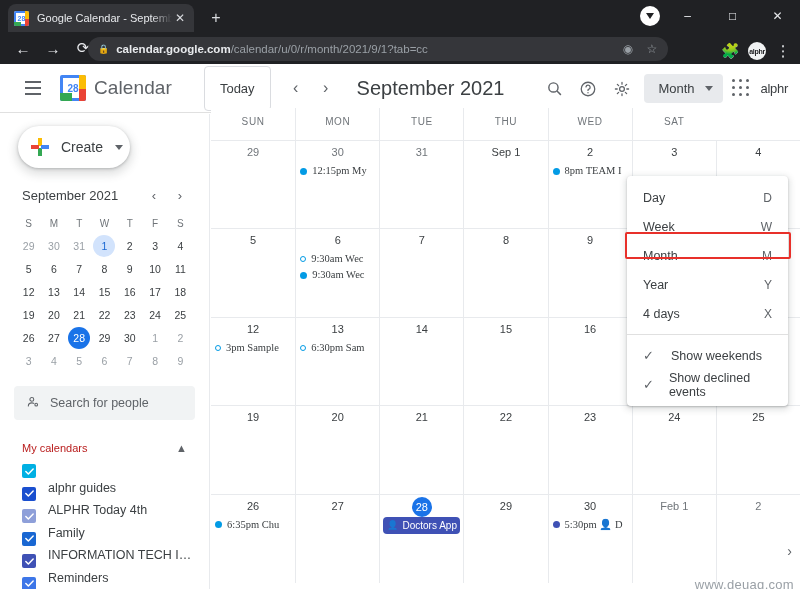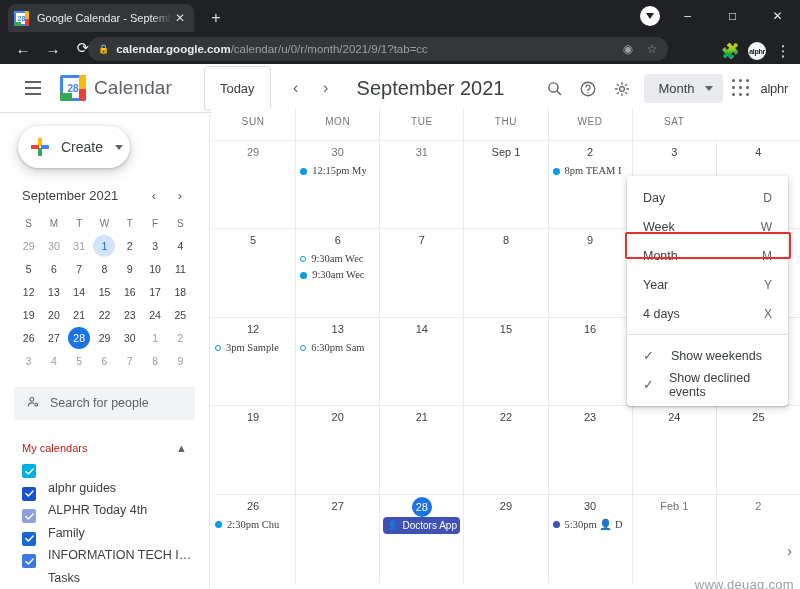--- a/index.html
+++ b/index.html
@@ -430,20 +430,28 @@
             </div>
             <div class="cal-item">
               <span class="cb" style="background:#1967d2">
                 <svg viewBox="0 0 24 24" fill="none" stroke="#fff" stroke-width="3.2" stroke-linecap="round" stroke-linejoin="round">
                   <polyline points="4,12 9.5,17.5 20,6.5"></polyline>
                 </svg>
               </span>
               <span class="cal-name">INFORMATION TECH IV- C...</span>
             </div>
             <div class="cal-item">
+              <span class="cb" style="background:#3f51b5">
+                <svg viewBox="0 0 24 24" fill="none" stroke="#fff" stroke-width="3.2" stroke-linecap="round" stroke-linejoin="round">
+                  <polyline points="4,12 9.5,17.5 20,6.5"></polyline>
+                </svg>
+              </span>
+              <span class="cal-name">Reminders</span>
+            </div>
+            <div class="cal-item">
               <span class="cb" style="background:#3d76e8">
                 <svg viewBox="0 0 24 24" fill="none" stroke="#fff" stroke-width="3.2" stroke-linecap="round" stroke-linejoin="round">
                   <polyline points="4,12 9.5,17.5 20,6.5"></polyline>
                 </svg>
               </span>
               <span class="cal-name">Tasks</span>
             </div>
           </div>
       </div>
     </div>
@@ -572,21 +580,21 @@
             </div>
             <div class="daycell">
               <div class="daynum">25</div>
             </div>
           </div>
           <div class="week">
             <div class="daycell">
               <div class="daynum">26</div>
               <div class="event">
                 <span class="dot" style="background: rgb(3, 155, 229);"></span>
-                <span>2:30pm Chu</span>
+                <span>6:35pm Chu</span>
               </div>
             </div>
             <div class="daycell">
               <div class="daynum">27</div>
             </div>
             <div class="daycell">
               <div class="daynum"><span class="bubble">28</span></div>
               <div class="chip" style="background: rgb(63, 81, 181);">
                 <span class="glyph">👤</span>
                 <span>Doctors App</span>

